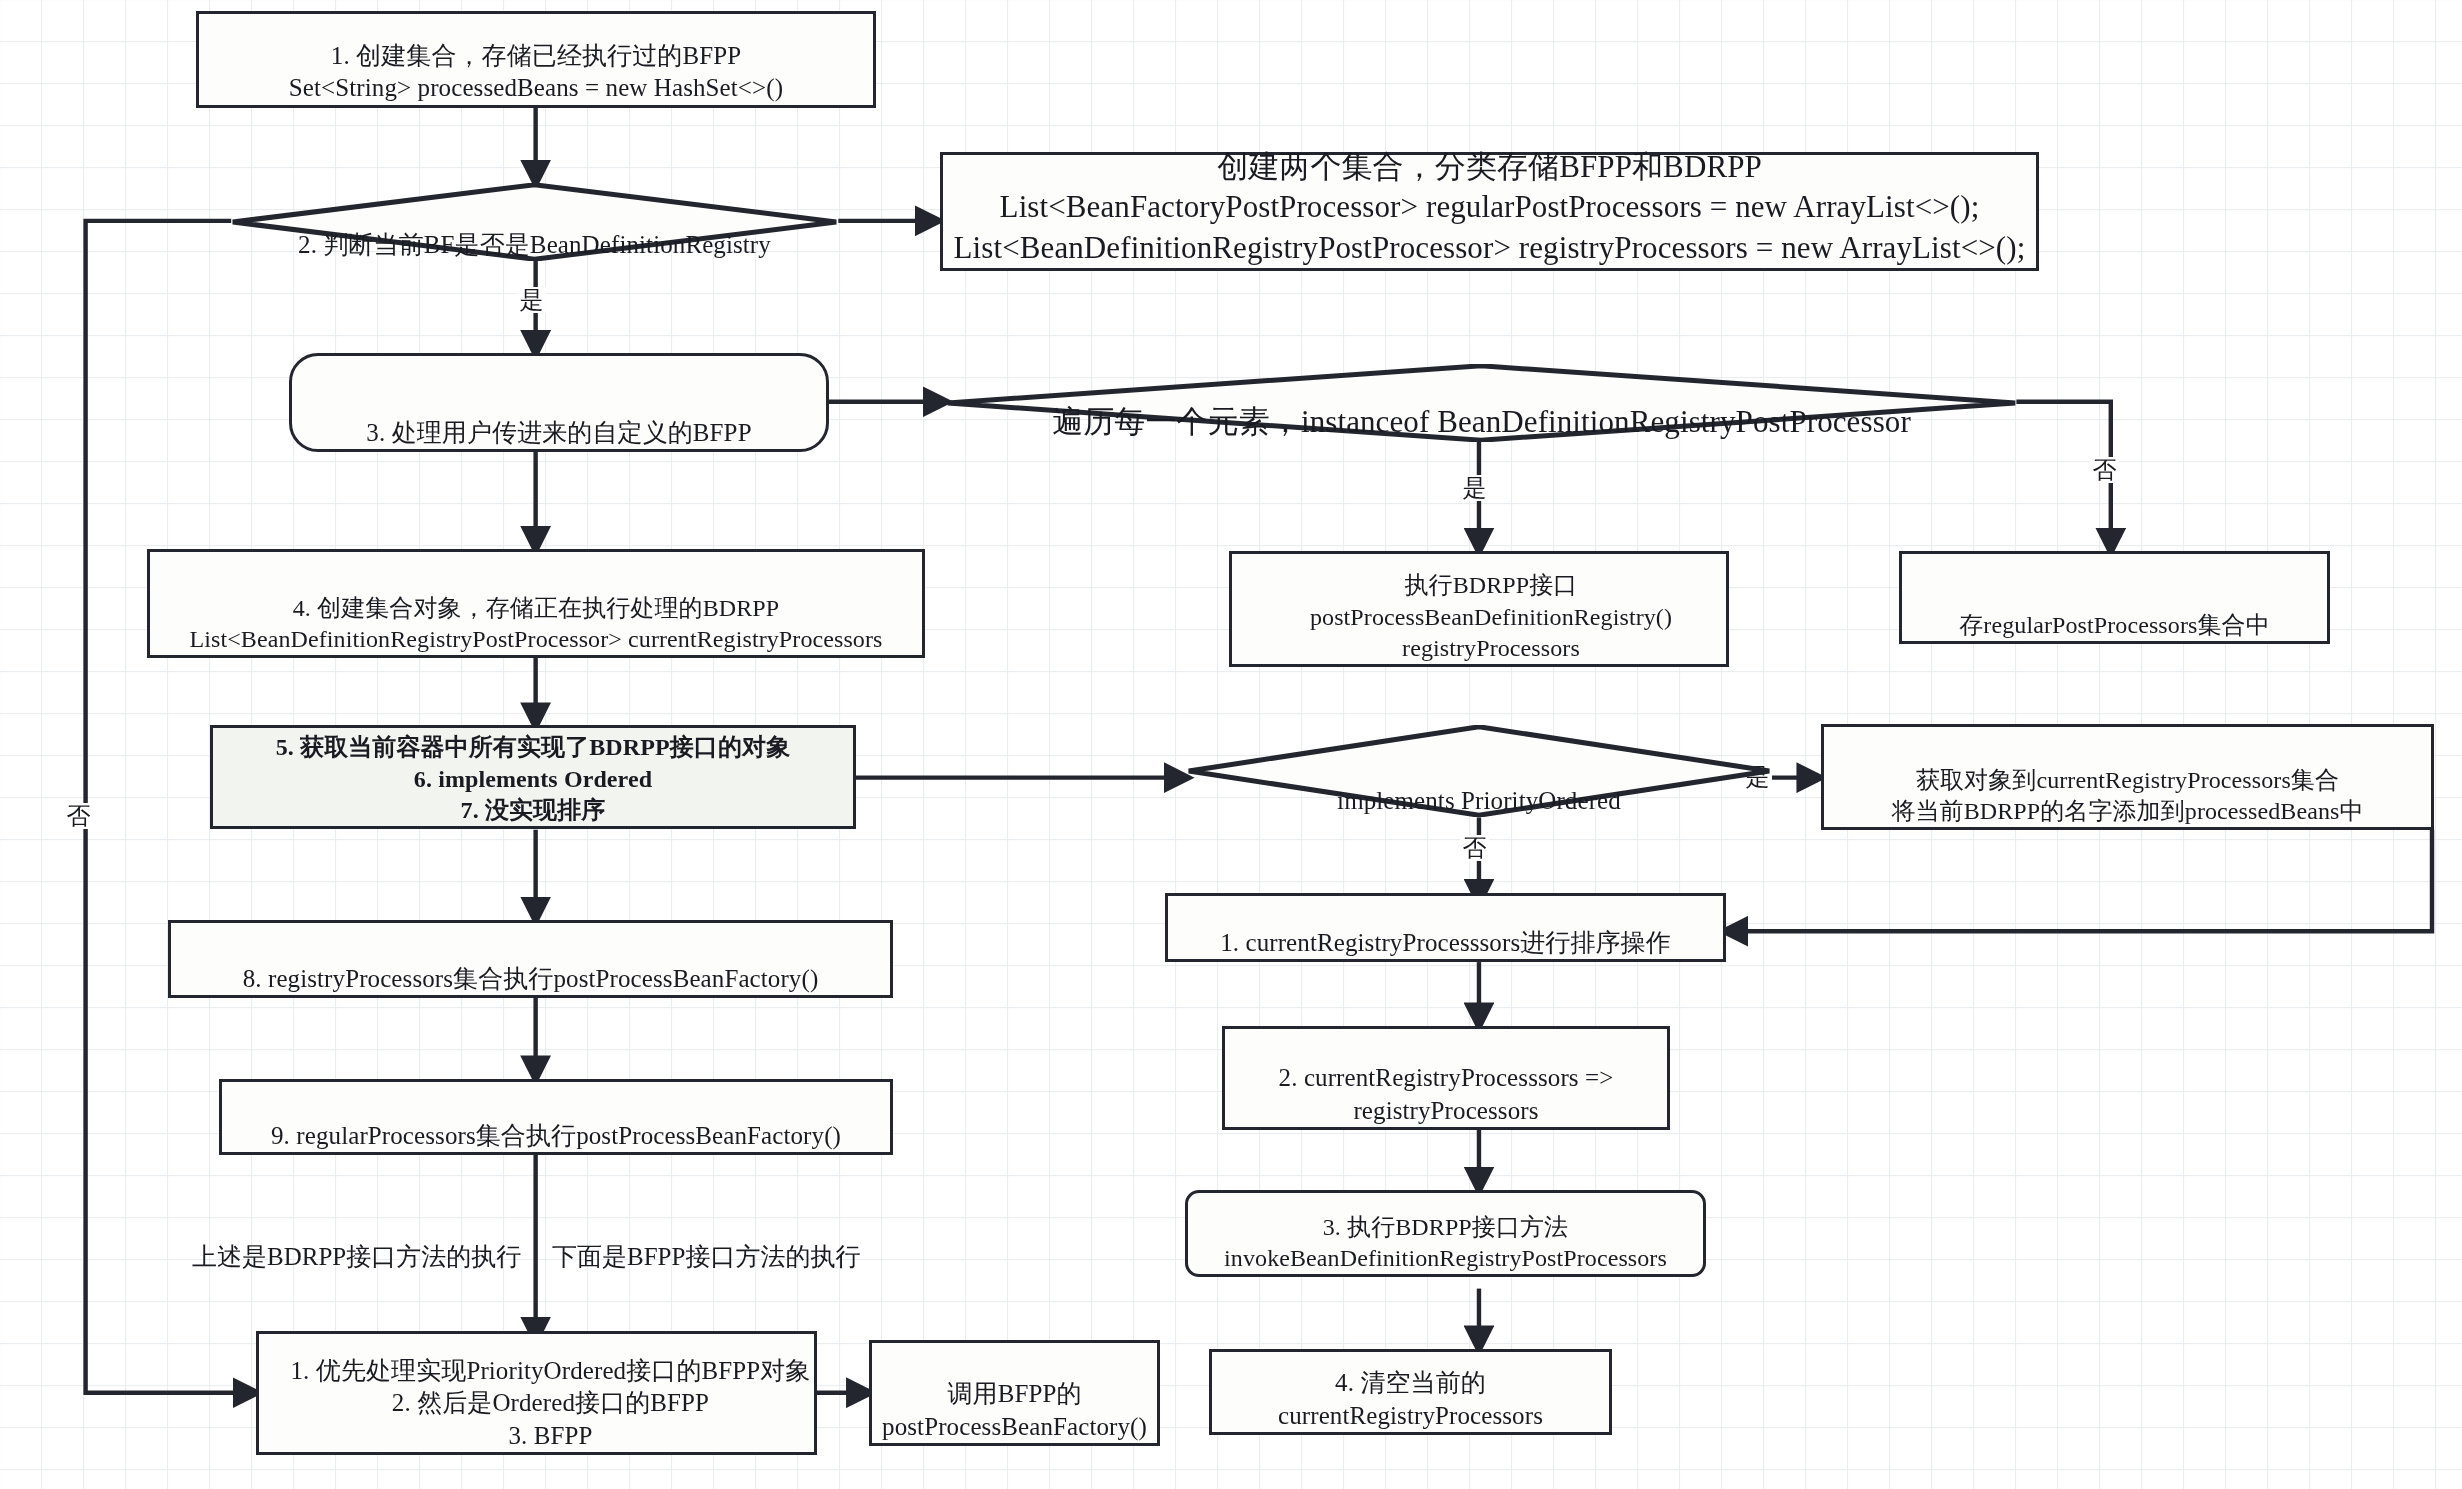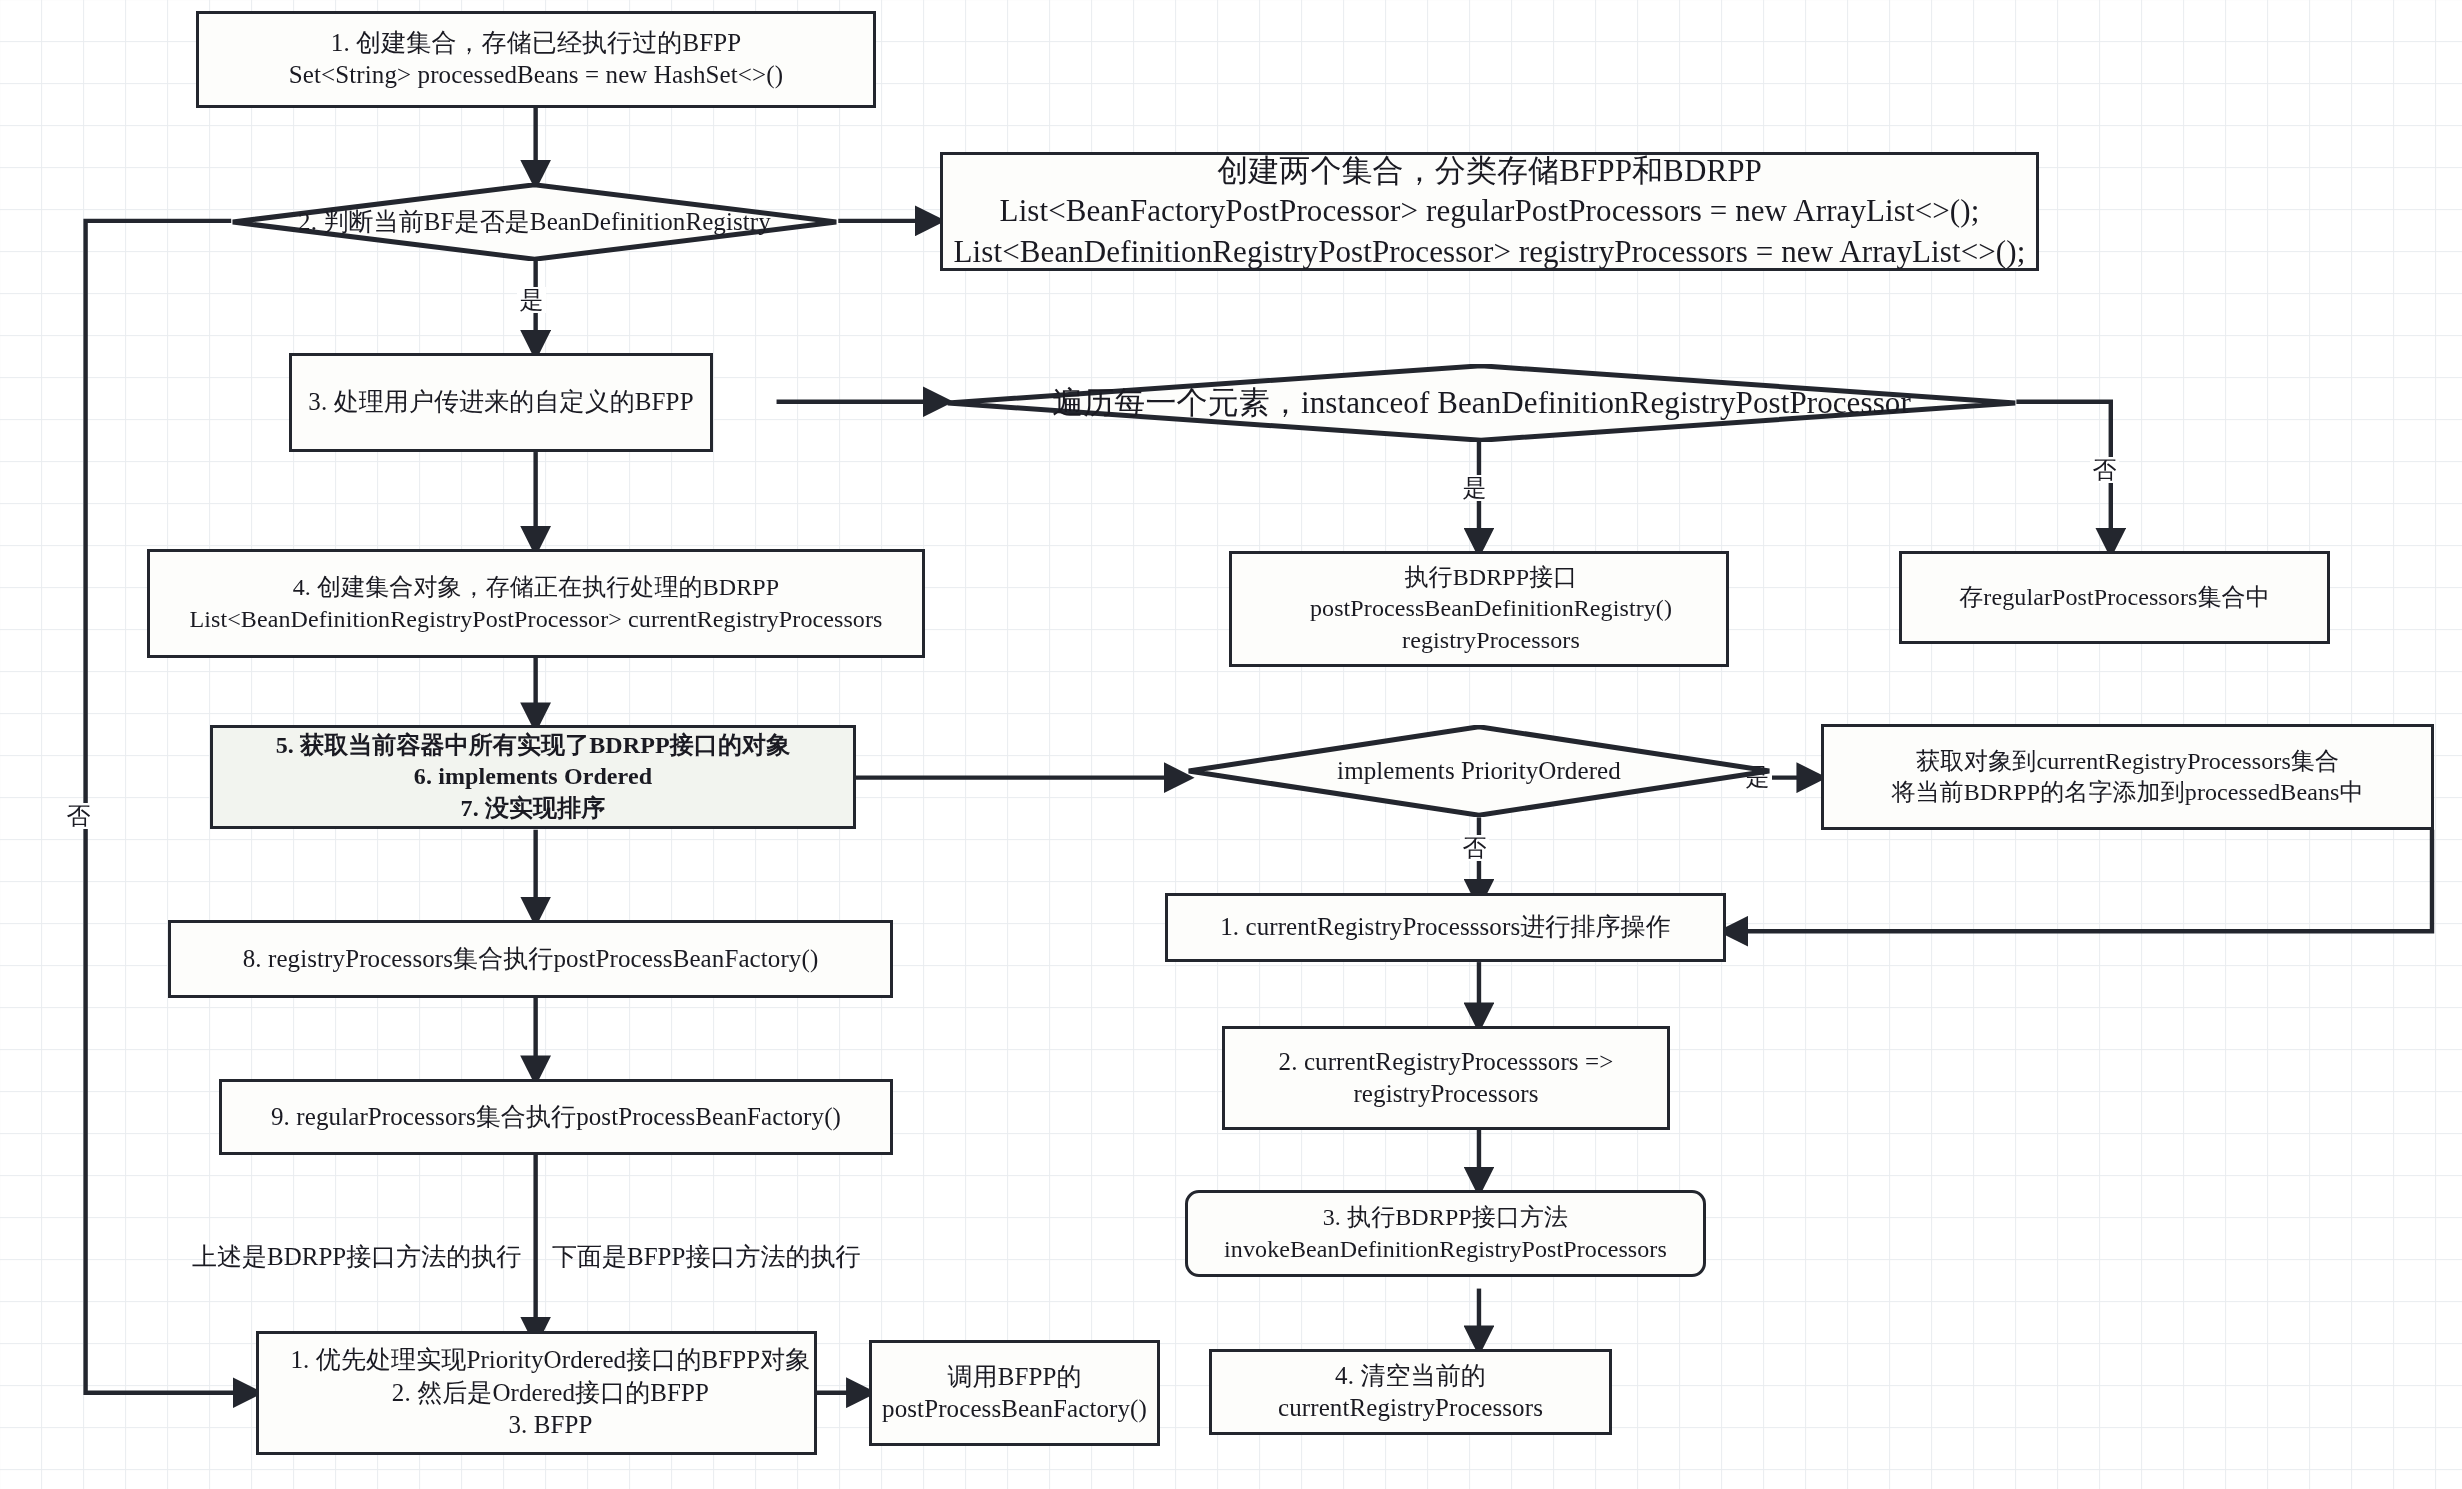--- a/index.html
+++ b/index.html
@@ -24,21 +24,21 @@
     position: absolute;
     left: 0; top: 0;
     width: 2462px;
     height: 1490px;
     pointer-events: none;
   }
   .node {
     position: absolute;
     box-sizing: border-box;
     display: flex;
-    align-items: center;
+    align-items: flex-end;
     justify-content: center;
     text-align: center;
     color: #1a1a22;
     line-height: 1.30;
     white-space: pre-line;
     letter-spacing: 0.1px;
   }
   .box {
     background: #fdfdfb;
     border: 3.5px solid #23262e;
@@ -143,21 +143,21 @@
     </svg>
     <span class="dtext">2. 判断当前BF是否是BeanDefinitionRegistry</span>
   </div>
 
   <div class="node box fs26" style="left:940px; top:152px; width:1099px; height:119px;">
     <span>创建两个集合，分类存储BFPP和BDRPP
 List&lt;BeanFactoryPostProcessor&gt; regularPostProcessors = new ArrayList&lt;&gt;();
 List&lt;BeanDefinitionRegistryPostProcessor&gt; registryProcessors = new ArrayList&lt;&gt;();</span>
   </div>
 
-  <div class="node box fs28" style="left:289px; top:353px; width:424px; height:99px;">
+  <div class="node box fs28" style="left:289px; top:353px; width:540px; height:99px;border-radius:29px;">
     <span>3. 处理用户传进来的自定义的BFPP</span>
   </div>
 
   <div class="node diamond fs26" style="left:946px; top:364px; width:1071px; height:78px;">
     <svg class="dshape" viewBox="0 0 1213 88" preserveAspectRatio="none">
       <polygon points="606,2 1211,44 606,86 2,44" fill="#fdfdfb" stroke="#23262e" stroke-width="5" vector-effect="non-scaling-stroke"></polygon>
     </svg>
     <span class="dtext">遍历每一个元素，instanceof BeanDefinitionRegistryPostProcessor</span>
   </div>
 

